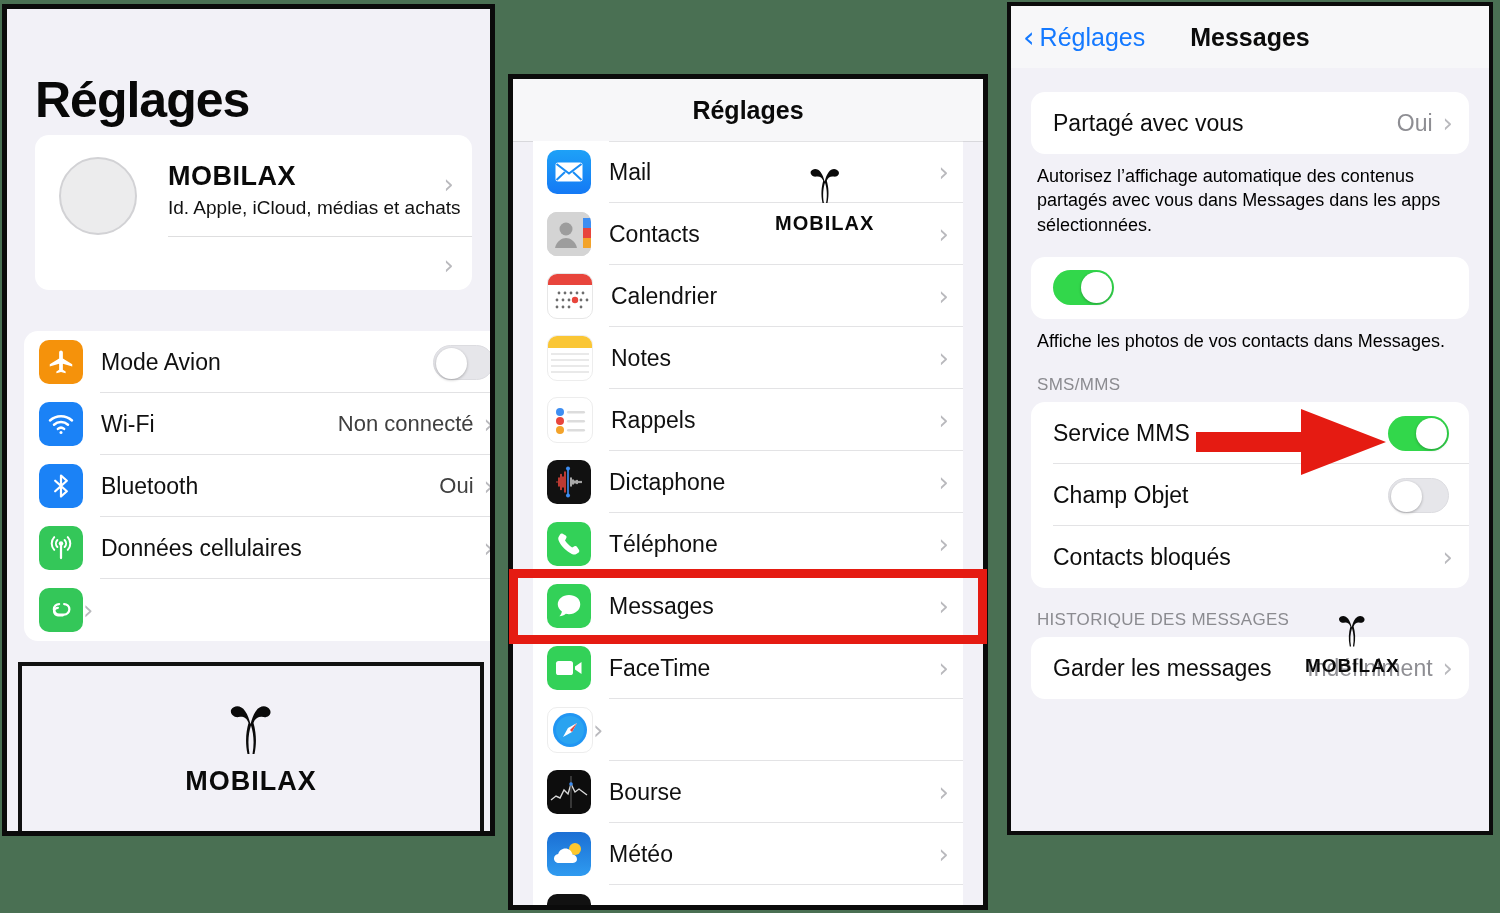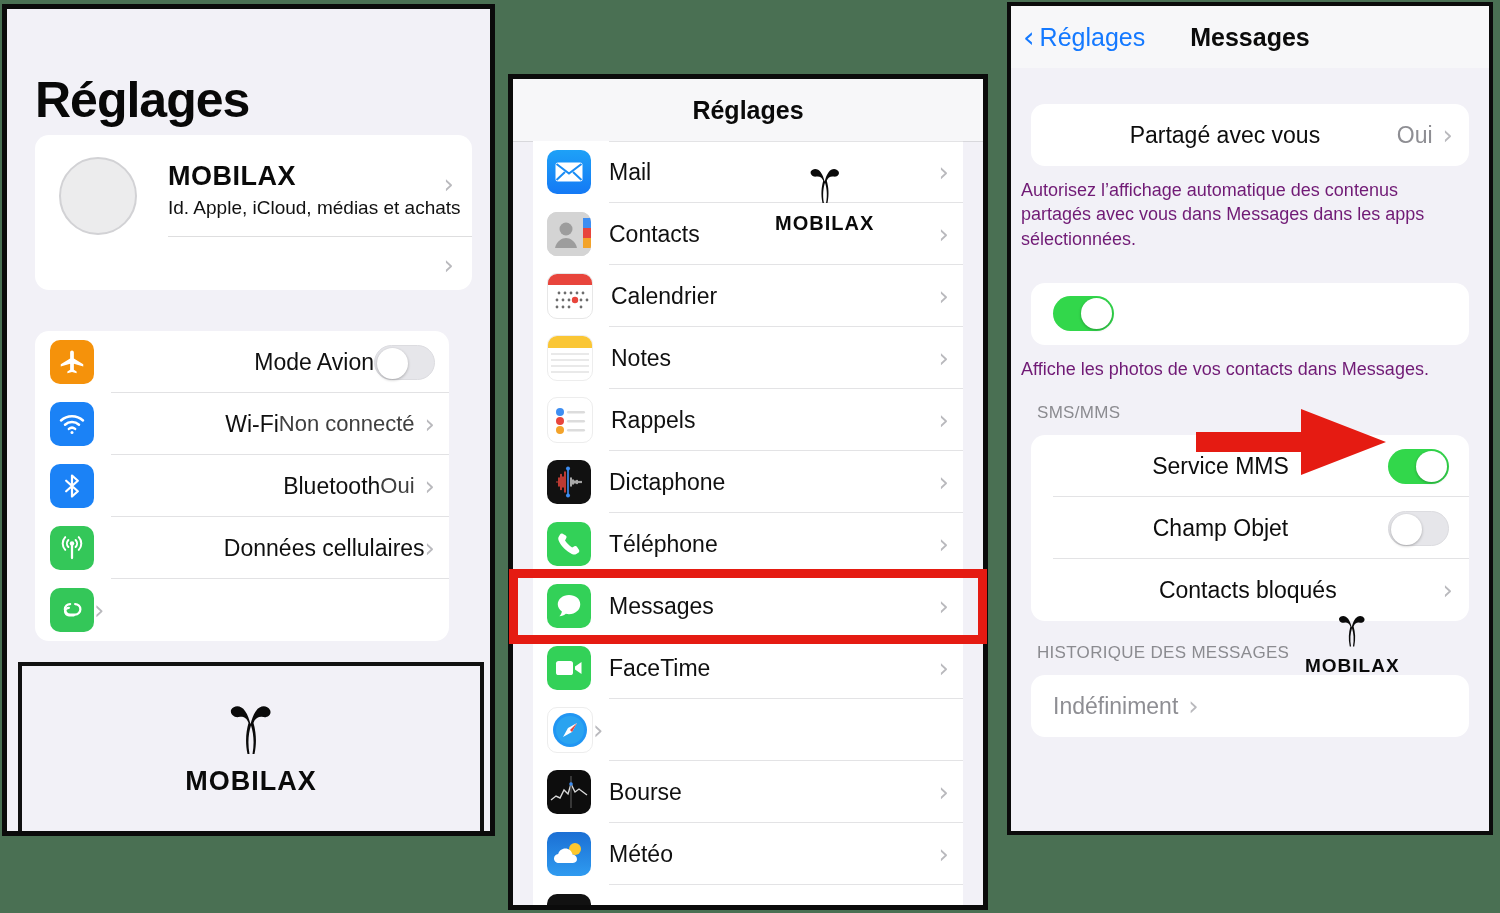--- a/index.html
+++ b/index.html
@@ -51,21 +51,21 @@
   .acct-div{
     position:absolute;left:133px;top:101px;right:0;height:1px;background:#dededf;
   }
   .chev{
     color:#b9b9bd;font-size:26px;font-weight:400;line-height:1;
     font-family:"DejaVu Sans",sans-serif;
   }
   .acct-chev1{position:absolute;right:18px;top:36px;}
   .acct-chev2{position:absolute;right:18px;top:117px;}
 
-  .list-card{left:28px;top:322px;width:414px;height:310px;text-align:right;}
+  .list-card{left:17px;top:322px;width:484px;height:310px;}
   .row{
     position:relative;height:62px;display:flex;align-items:center;
     padding-left:15px;box-sizing:border-box;
   }
   .row .sep{
     position:absolute;left:76px;right:0;bottom:0;height:1px;background:#e2e2e4;
   }
   .row:last-child .sep{display:none;}
   .app-ico{
     width:44px;height:44px;border-radius:10px;flex:none;
@@ -141,32 +141,32 @@
     color:#1479ff;font-size:25px;
   }
   .p3-back .bchev{font-size:29px;margin-right:5px;font-family:"DejaVu Sans",sans-serif;}
   .p3-title{
     position:absolute;left:0;right:0;top:0;height:62px;
     display:flex;align-items:center;justify-content:center;
     font-size:25px;font-weight:bold;color:#0b0b0b;
   }
   .p3-body{position:absolute;left:0;right:0;top:62px;bottom:0;background:#f2f1f7;}
   .g-card{
-    margin:12px 20px;background:#fff;border-radius:14px;overflow:hidden;text-align:center;
+    margin:0 20px;background:#fff;border-radius:14px;overflow:hidden;
   }
   .g-row{
     position:relative;height:62px;display:flex;align-items:center;
     padding-left:22px;box-sizing:border-box;
   }
   .g-row .sep{position:absolute;left:22px;right:0;bottom:0;height:1px;background:#e3e3e5;}
   .g-row:last-child .sep{display:none;}
   .g-label{font-size:23px;color:#0d0d0d;flex:1;white-space:nowrap;}
   .g-value{font-size:23px;color:#8e8e93;margin-right:10px;}
   .foot{
-    margin:10px 26px 0 10px;font-size:18px;color:#701a75;line-height:1.35;
+    margin:10px 26px 0 26px;font-size:18px;color:#000000;line-height:1.35;
   }
   .sect-hdr{
     margin:22px 26px 7px 26px;font-size:17px;color:#8b8b90;letter-spacing:.3px;
   }
   .sect-hdr.caps{text-transform:uppercase;}
 
   .arrow{
     position:absolute;z-index:25;pointer-events:none;
   }
 </style>
@@ -521,20 +521,21 @@
         <div class="g-row">
           <div class="g-label">Contacts bloqués</div>
           <span class="chev" style="margin-right:16px;">›</span>
 
         </div>
       </div>
 
       <div class="sect-hdr caps">HISTORIQUE DES MESSAGES</div>
       <div class="g-card">
         <div class="g-row">
+          <div class="g-label">Garder les messages</div>
           <div class="g-value">Indéfiniment</div>
           <span class="chev" style="margin-right:16px;">›</span>
 
         </div>
       </div>
 
     </div>
   </div>
 
   <div class="wm" style="left:1305px;top:612px;">

